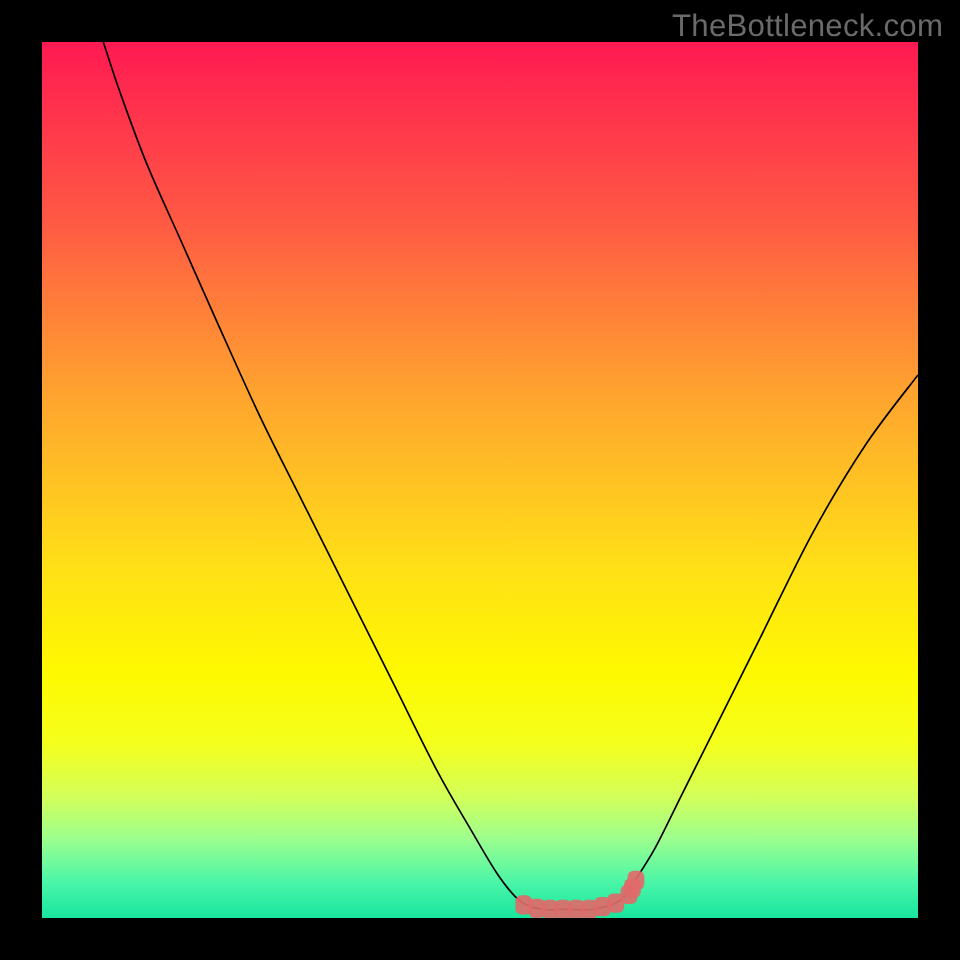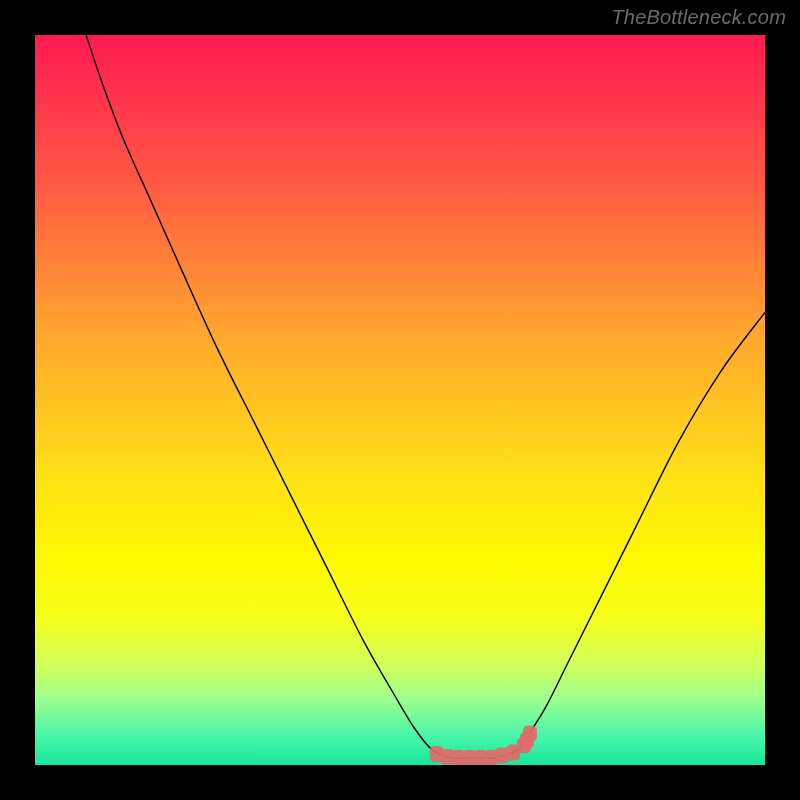--- a/index.html
+++ b/index.html
@@ -17,25 +17,24 @@
     left: 0;
     width: 800px;
     height: 800px;
     background: #000;
   }
   .watermark {
     position: absolute;
     top: 6px;
     right: 14px;
     color: #6a6a6a;
-    font-size: 20px;
+    font-size: 26px;
     font-weight: 400;
     letter-spacing: 0.2px;
     user-select: none;
-    font-style: italic;
   }
   .plot-area {
     position: absolute;
     left: 35px;
     top: 35px;
     width: 730px;
     height: 730px;
     overflow: visible;
   }
   .plot-area svg {

